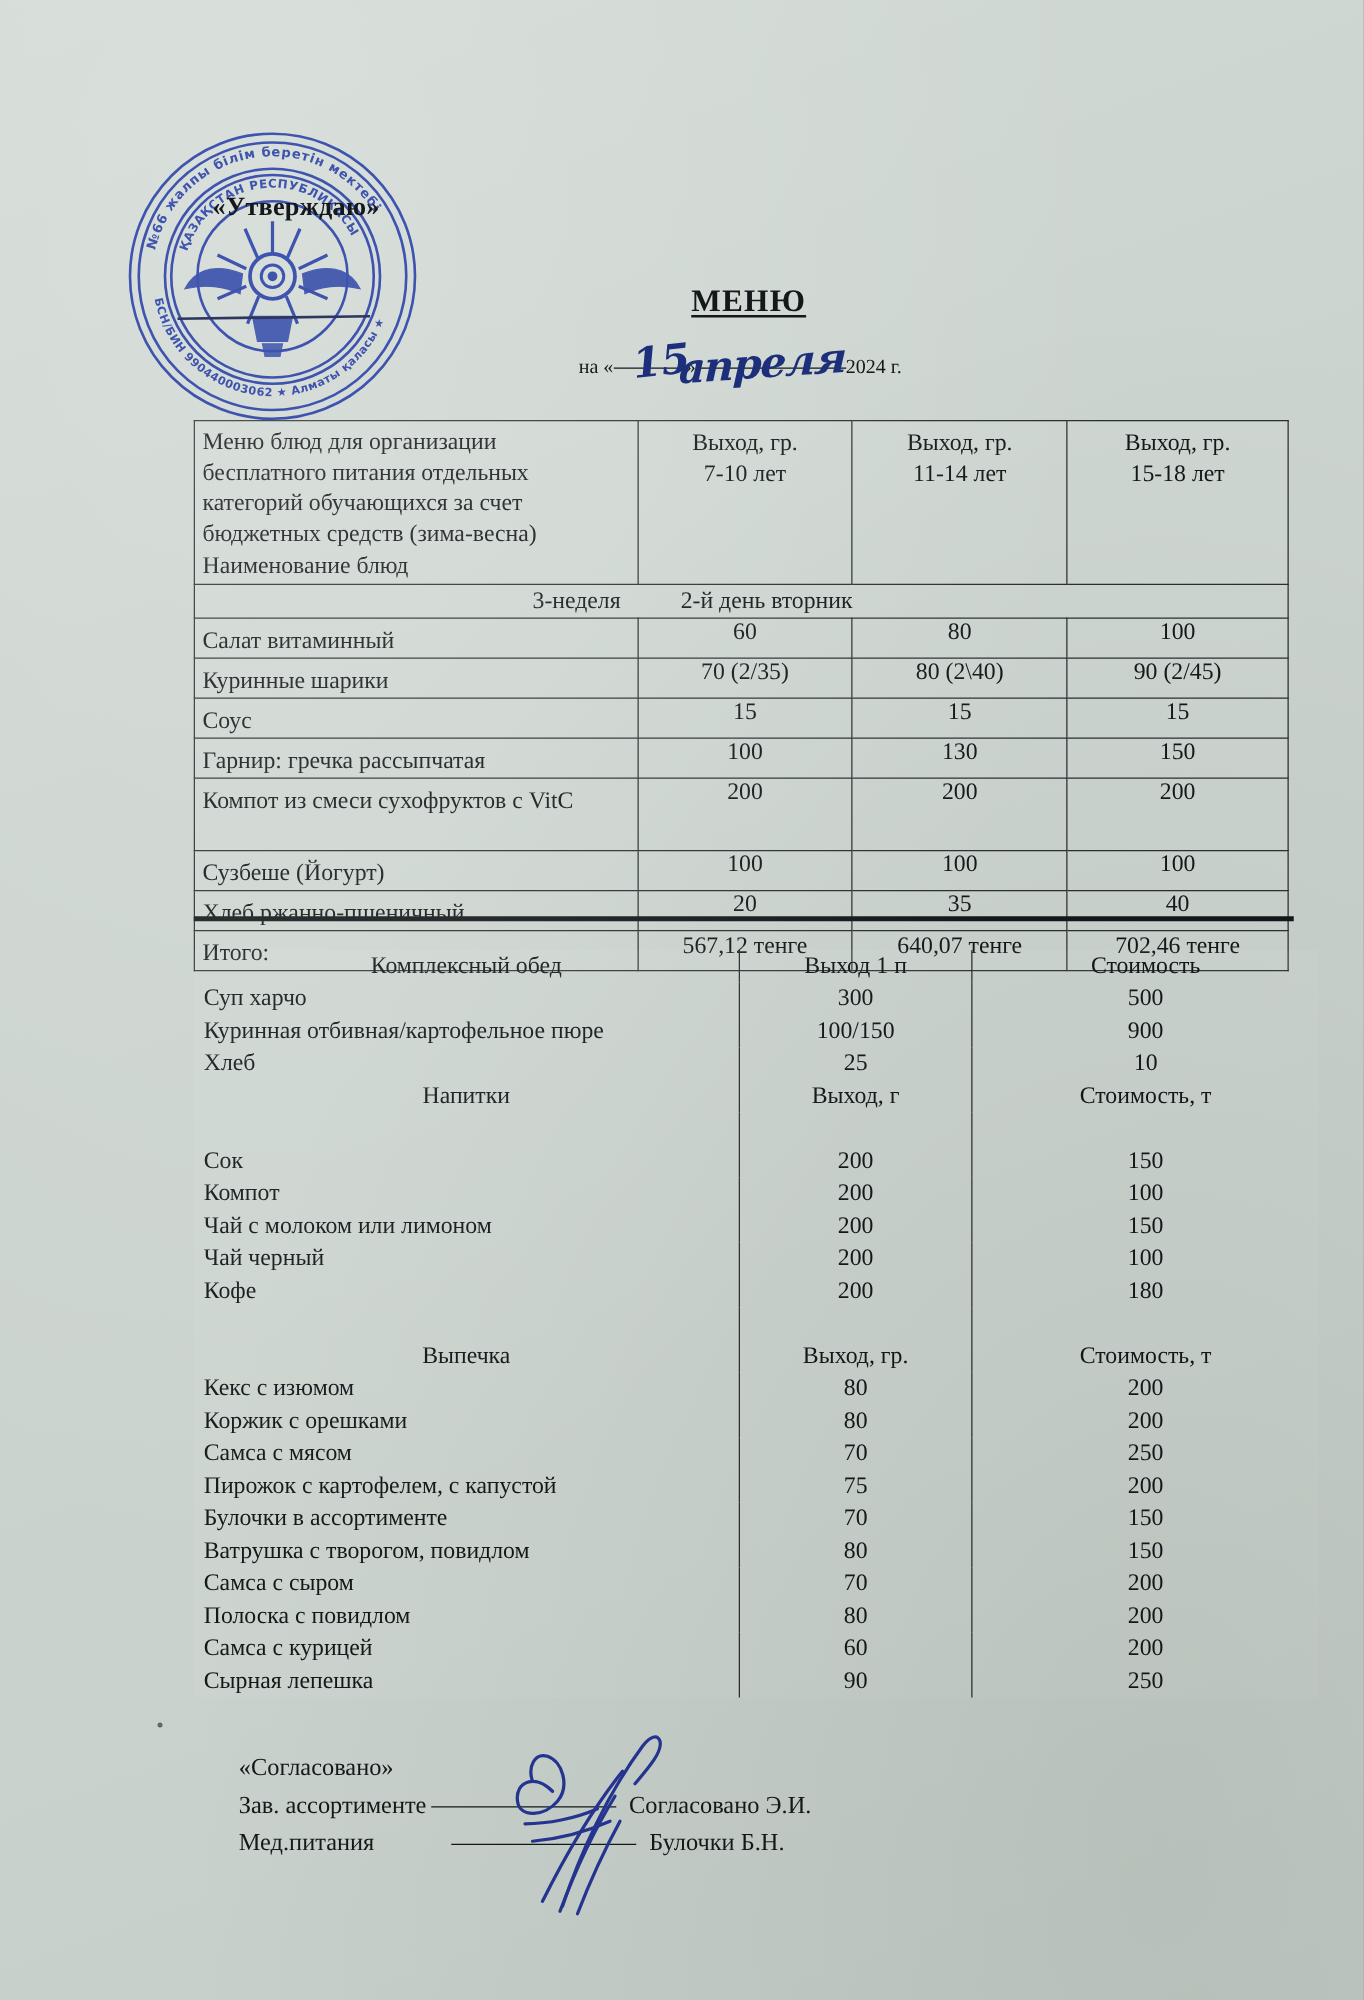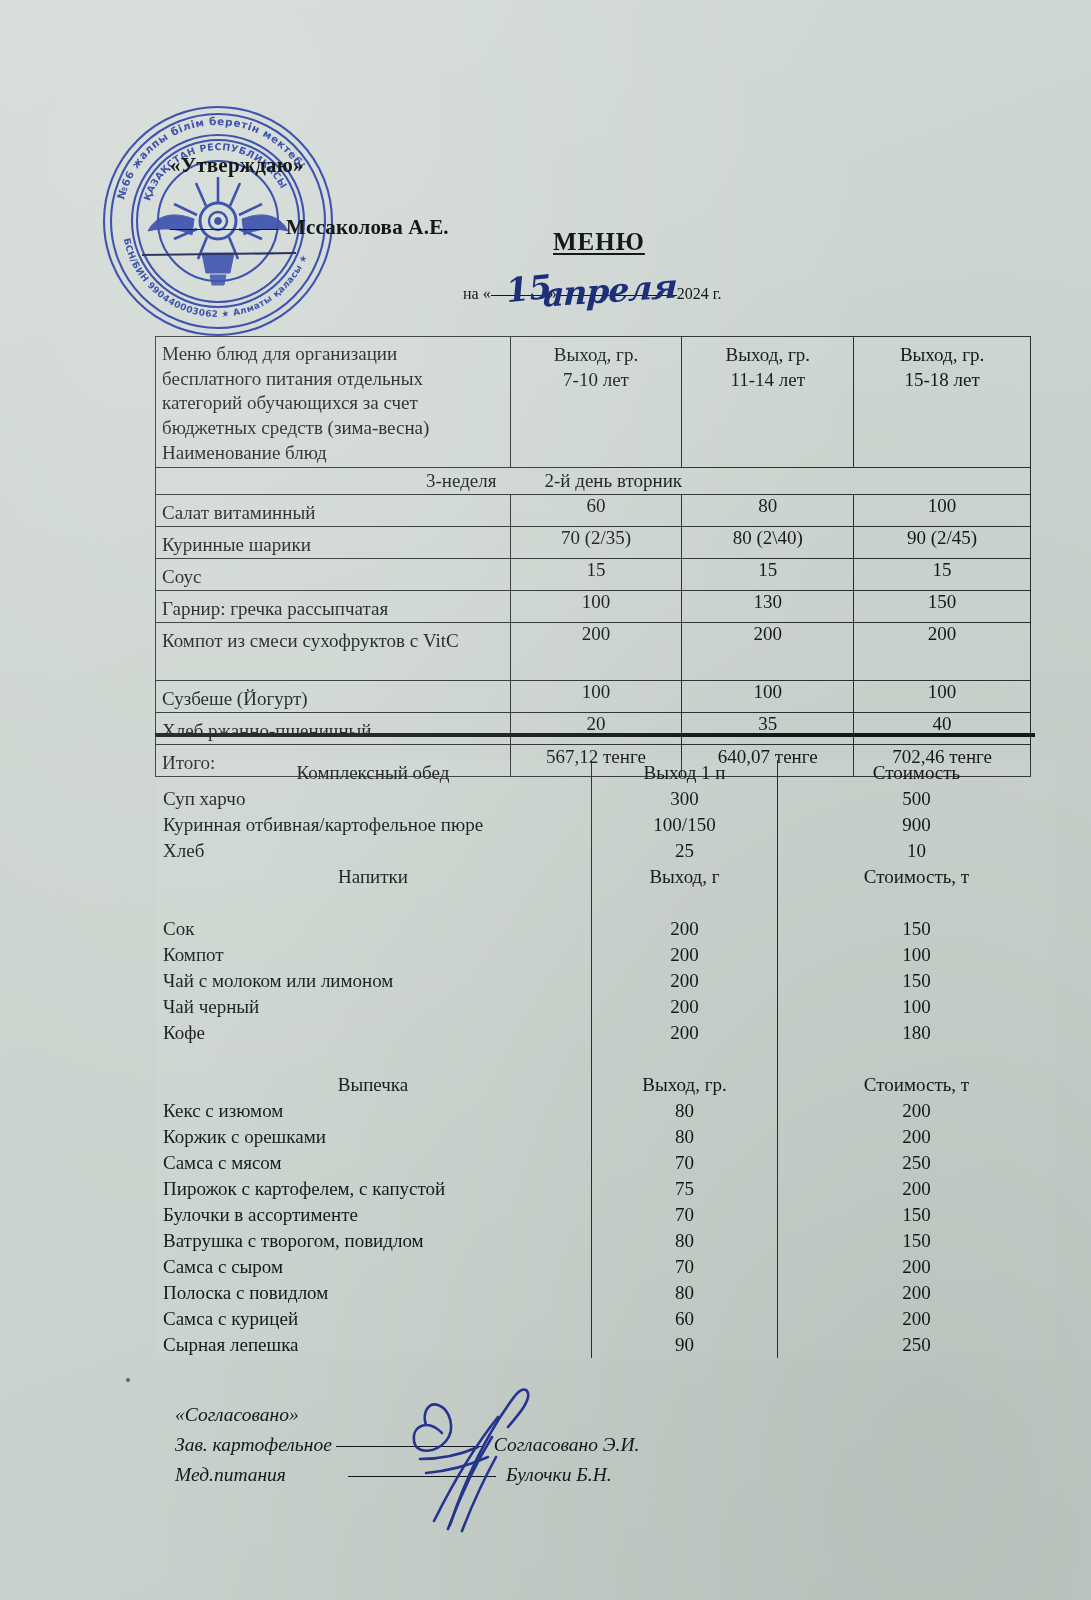--- a/index.html
+++ b/index.html
@@ -182,26 +182,25 @@
   .sect-grid .gright{ text-align: center; border-left: 1.6px solid #2a3032; }
   .sect-head .gname,
   .sect-head .gmid,
   .sect-head .gright { text-align: center; }
   .gline { height: 26px; line-height: 26px; }
   .gspacer { height: 26px; }
 
   
   .footer {
     position: absolute;
-    left: 175px;
+    left: 191px;
     top: 1400px;
     font-size: 19.5px;
     line-height: 1.55;
     z-index: 4;
-    font-style: italic;
   }
   .footer .sig-line {
     display: inline-block;
     width: 148px;
     border-bottom: 1.5px solid #15181a;
     height: 1px;
     vertical-align: 4px;
     margin: 0 10px 0 4px;
   }
   .sig-scribble {
@@ -270,23 +269,20 @@
       <path d="M 96,116 C 70,106 56,116 50,128 C 66,124 82,126 94,132 Z" opacity="0.92"></path>
       <path d="M 144,116 C 170,106 184,116 190,128 C 174,124 158,126 146,132 Z" opacity="0.92"></path>
       <path d="M 104,150 L 136,150 L 132,170 L 108,170 Z" opacity="0.9"></path>
       <path d="M 112,172 L 128,172 L 126,182 L 114,182 Z" opacity="0.85"></path>
     </g>
     <line x1="44" y1="152" x2="198" y2="150" stroke="#17204f" stroke-width="2.2"></line>
   </svg>
 
   <div class="approve-block">
     <div class="ln">«Утверждаю»</div>
-    <div class="ln">
-      <span class="approve-line"></span><span>Мссаколова А.Е.</span>
-    </div>
   </div>
 
   <div class="menu-title">МЕНЮ</div>
 
   <div class="date-row">
     <span>на «</span><span class="blank bl-day"></span><span>»</span><span class="blank bl-month"></span><span>2024 г.</span>
   </div>
   <div class="hand hand-day">15</div>
   <div class="hand hand-month">апреля</div>
 
@@ -513,21 +509,21 @@
         </td>
       </tr>
     </tbody>
   </table>
 
   <div class="dot-mark"></div>
 
   <div class="footer">
     <div>«Согласовано»</div>
     <div>
-      <span>Зав. картофельное</span><span class="sig-line"></span><span>Согласовано Э.И.</span>
+      <span>Зав. ассортименте</span><span class="sig-line"></span><span>Согласовано Э.И.</span>
     </div>
     <div>
       <span>Мед.питания</span><span class="sig-line" style="margin-left:62px"></span><span>Булочки Б.Н.</span>
     </div>
   </div>
 
   <svg class="sig-scribble" viewBox="0 0 180 160">
     <g fill="none" stroke="#24348f" stroke-width="2.6" stroke-linecap="round">
       <path d="M 52,58 C 38,44 22,50 24,66 C 26,80 46,78 56,66 C 66,54 60,34 48,30 C 38,27 32,38 36,50"></path>
       <path d="M 60,150 C 74,108 96,60 124,22 C 130,14 136,12 138,18 C 140,26 130,38 118,52"></path>

